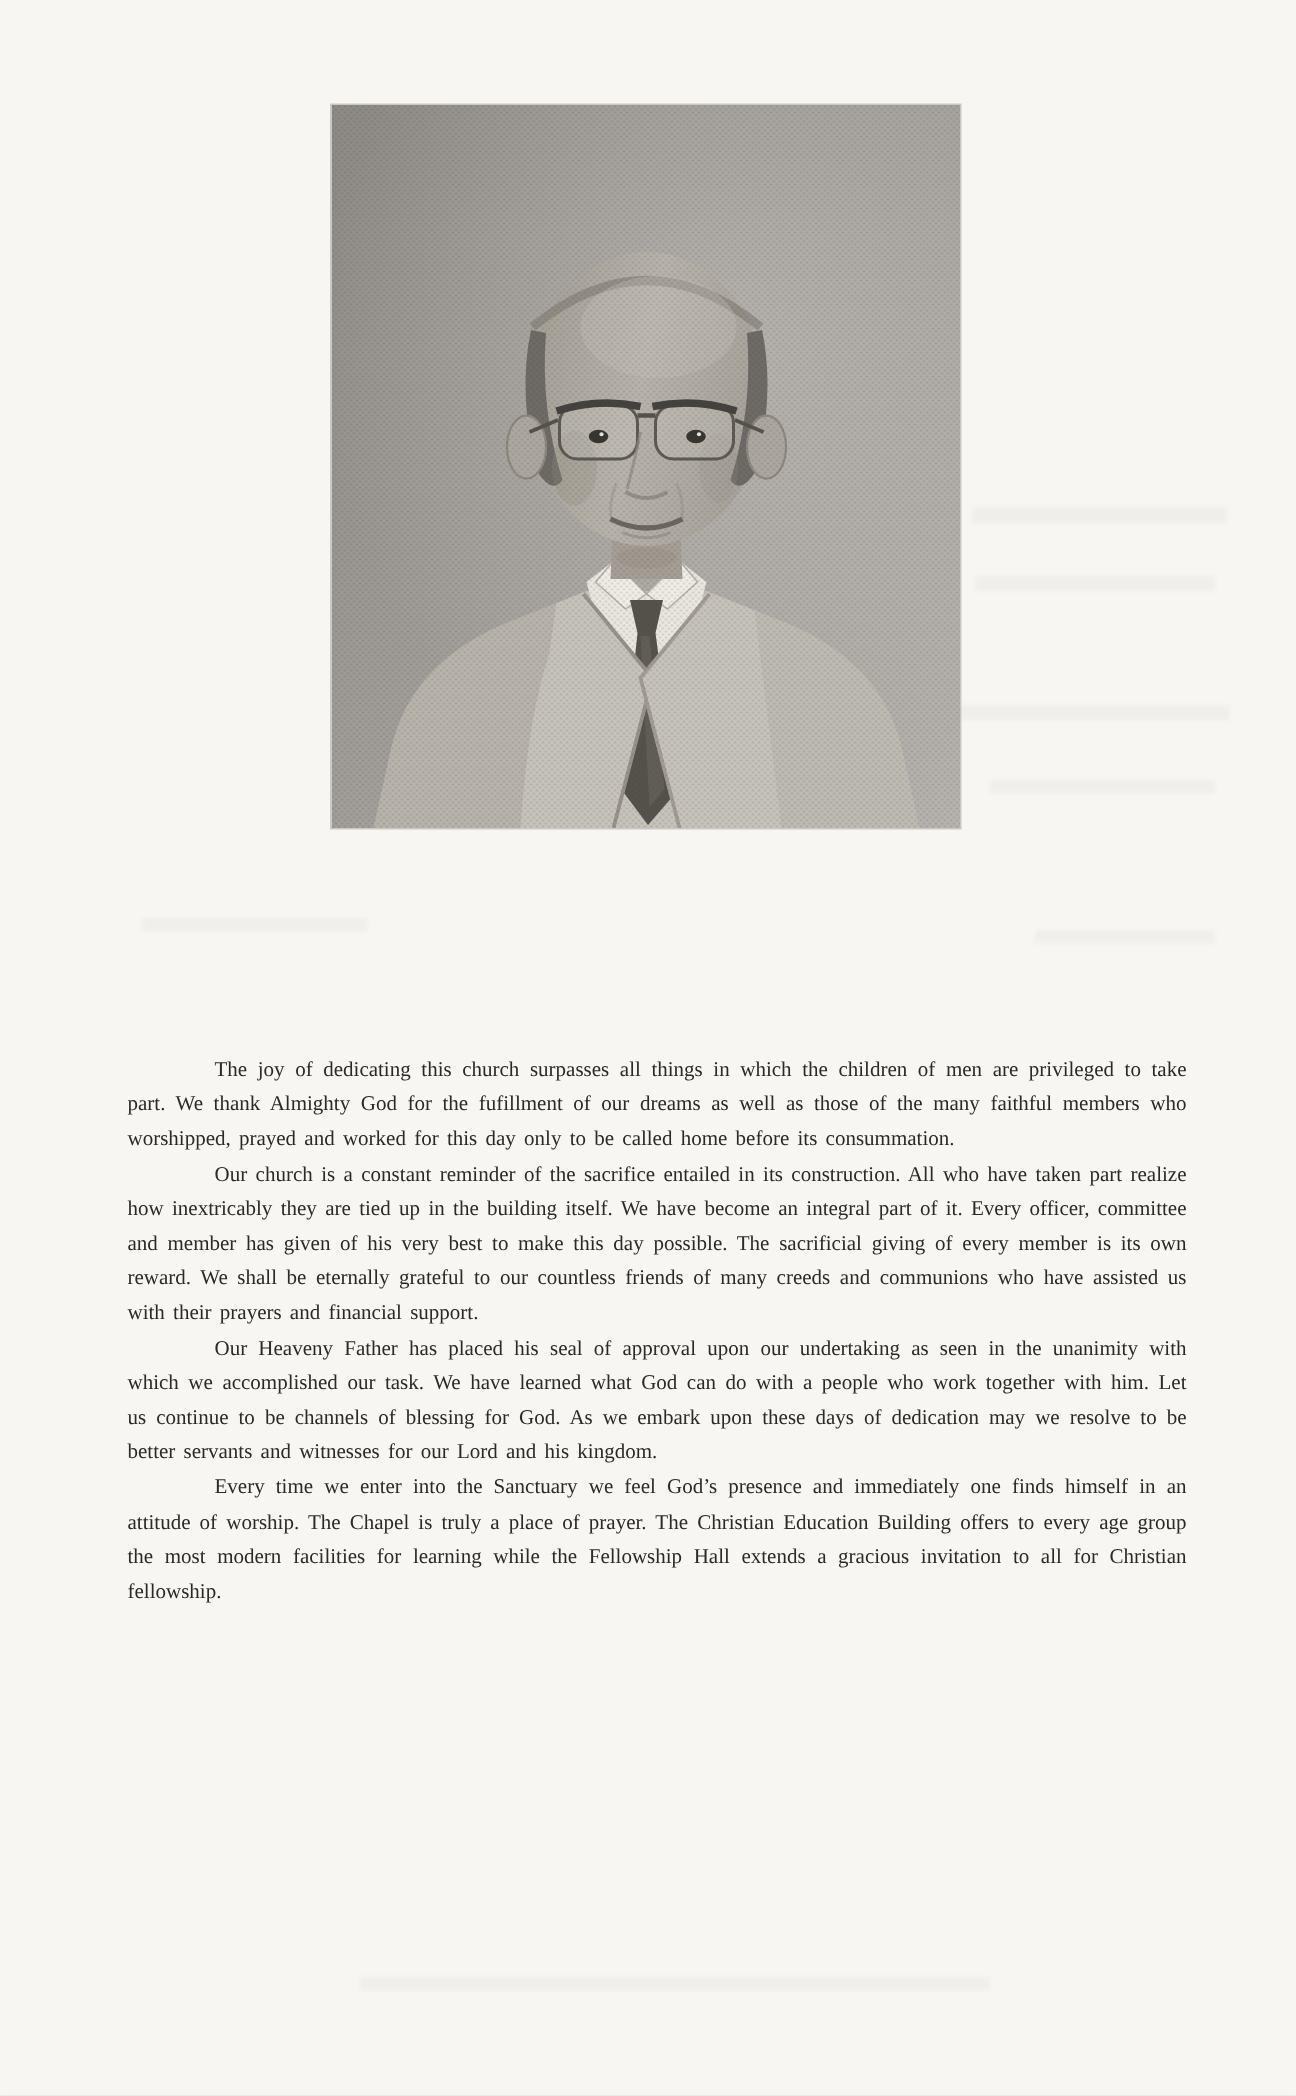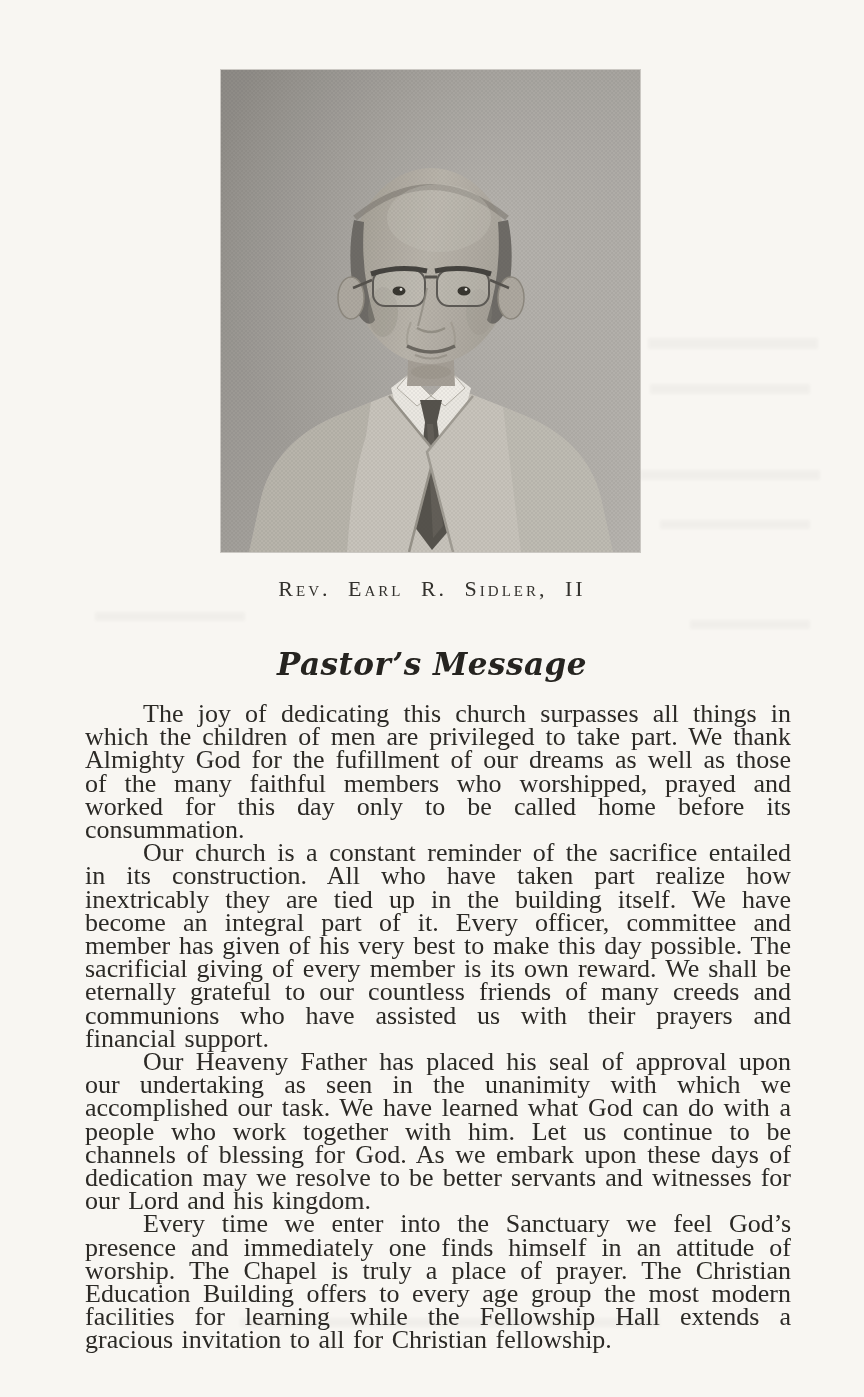--- a/index.html
+++ b/index.html
@@ -45,21 +45,21 @@
     font-size:31px;
     letter-spacing:0.5px;
     color:#262420;
   }
 
   .body-text {
     position:absolute;
     left:85px; top:702px;
     width:706px;
     font-family:"Liberation Serif", serif;
-    font-size:26px;
+    font-size:14px;
     line-height:23.2px;
     text-align:justify;
     color:#2c2a26;
     word-spacing:2px;
   }
   .body-text p { margin:0; text-indent:58px; }
 
   .smudge {
     position:absolute;
     background:#7f7c74;
@@ -161,23 +161,21 @@
         <path d="M 230 252 Q 236 266 233 278" fill="none" stroke="#9a958b" stroke-width="2" opacity="0.55"></path>
         <path d="M 186 276 Q 210 288 234 276" fill="none" stroke="#6b6760" stroke-width="3.5"></path>
         <path d="M 194 285 Q 210 292 226 285" fill="none" stroke="#8f8a80" stroke-width="2" opacity="0.6"></path>
         <ellipse cx="210" cy="302" rx="20" ry="7" fill="#958f85" opacity="0.35"></ellipse>
       </g>
 
       <rect width="419" height="482" fill="url(#halftone)"></rect>
     </svg>
   </div>
 
-  <div class="caption">Rev. Earl R. Sidler, II</div>
 
-  <h1 class="heading">Pastor’s Message</h1>
 
   <div class="body-text">
     <p>The joy of dedicating this church surpasses all things in which the children of men are privileged to take part.  We thank Almighty God for the fufillment of our dreams as well as those of the many faithful members who worshipped, prayed and worked for this day only to be called home before its consummation.</p>
     <p>Our church is a constant reminder of the sacrifice entailed in its construction.  All who have taken part realize how inextricably they are tied up in the building itself.  We have become an integral part of it.  Every officer, committee and member has given of his very best to make this day possible. The sacrificial giving of every member is its own reward.  We shall be eternally grateful to our countless friends of many creeds and communions who have assisted us with their prayers and financial support.</p>
     <p>Our Heaveny Father has placed his seal of approval upon our undertaking as seen in the unanimity with which we accomplished our task.  We have learned what God can do with a people who work together with him.  Let us continue to be channels of blessing for God.  As we embark upon these days of dedication may we resolve to be better servants and witnesses for our Lord and his kingdom.</p>
     <p>Every time we enter into the Sanctuary we feel God’s presence and immediately one finds himself in an attitude of worship. The Chapel is truly a place of prayer.  The Christian Education Building offers to every age group the most modern facilities for learning while the Fellowship Hall extends a gracious invitation to all for Christian fellowship.</p>
   </div>
 
 </div>
 

